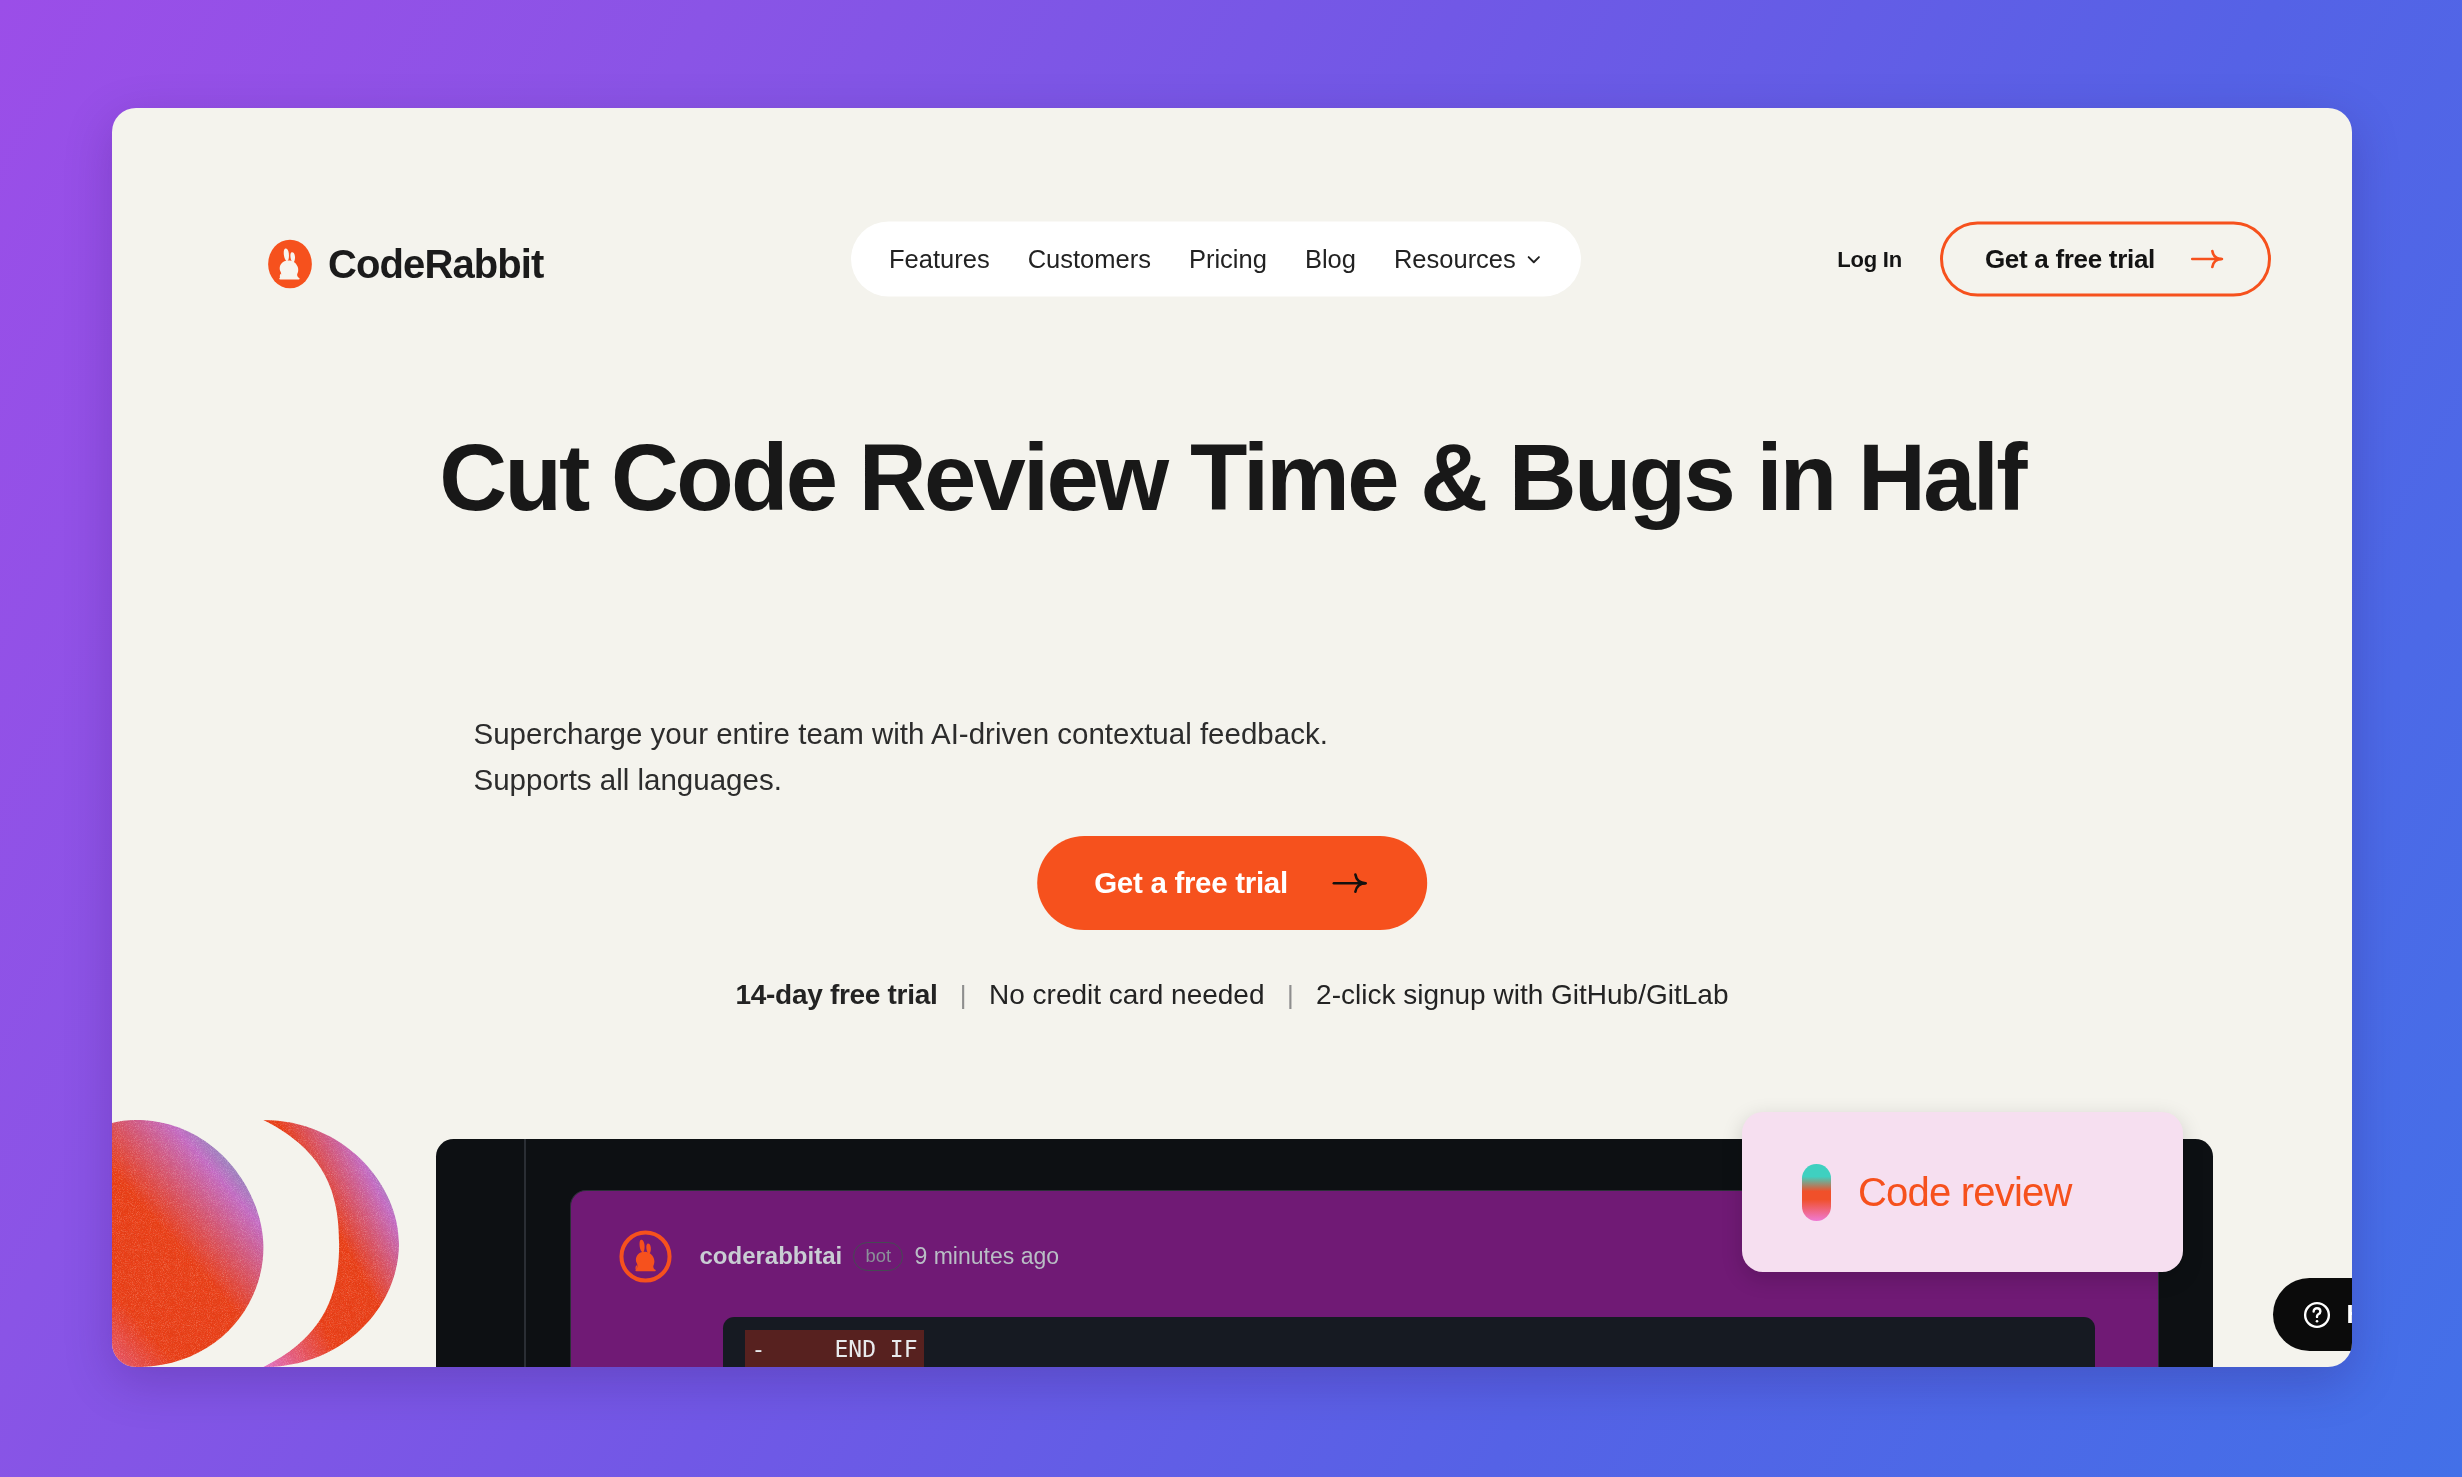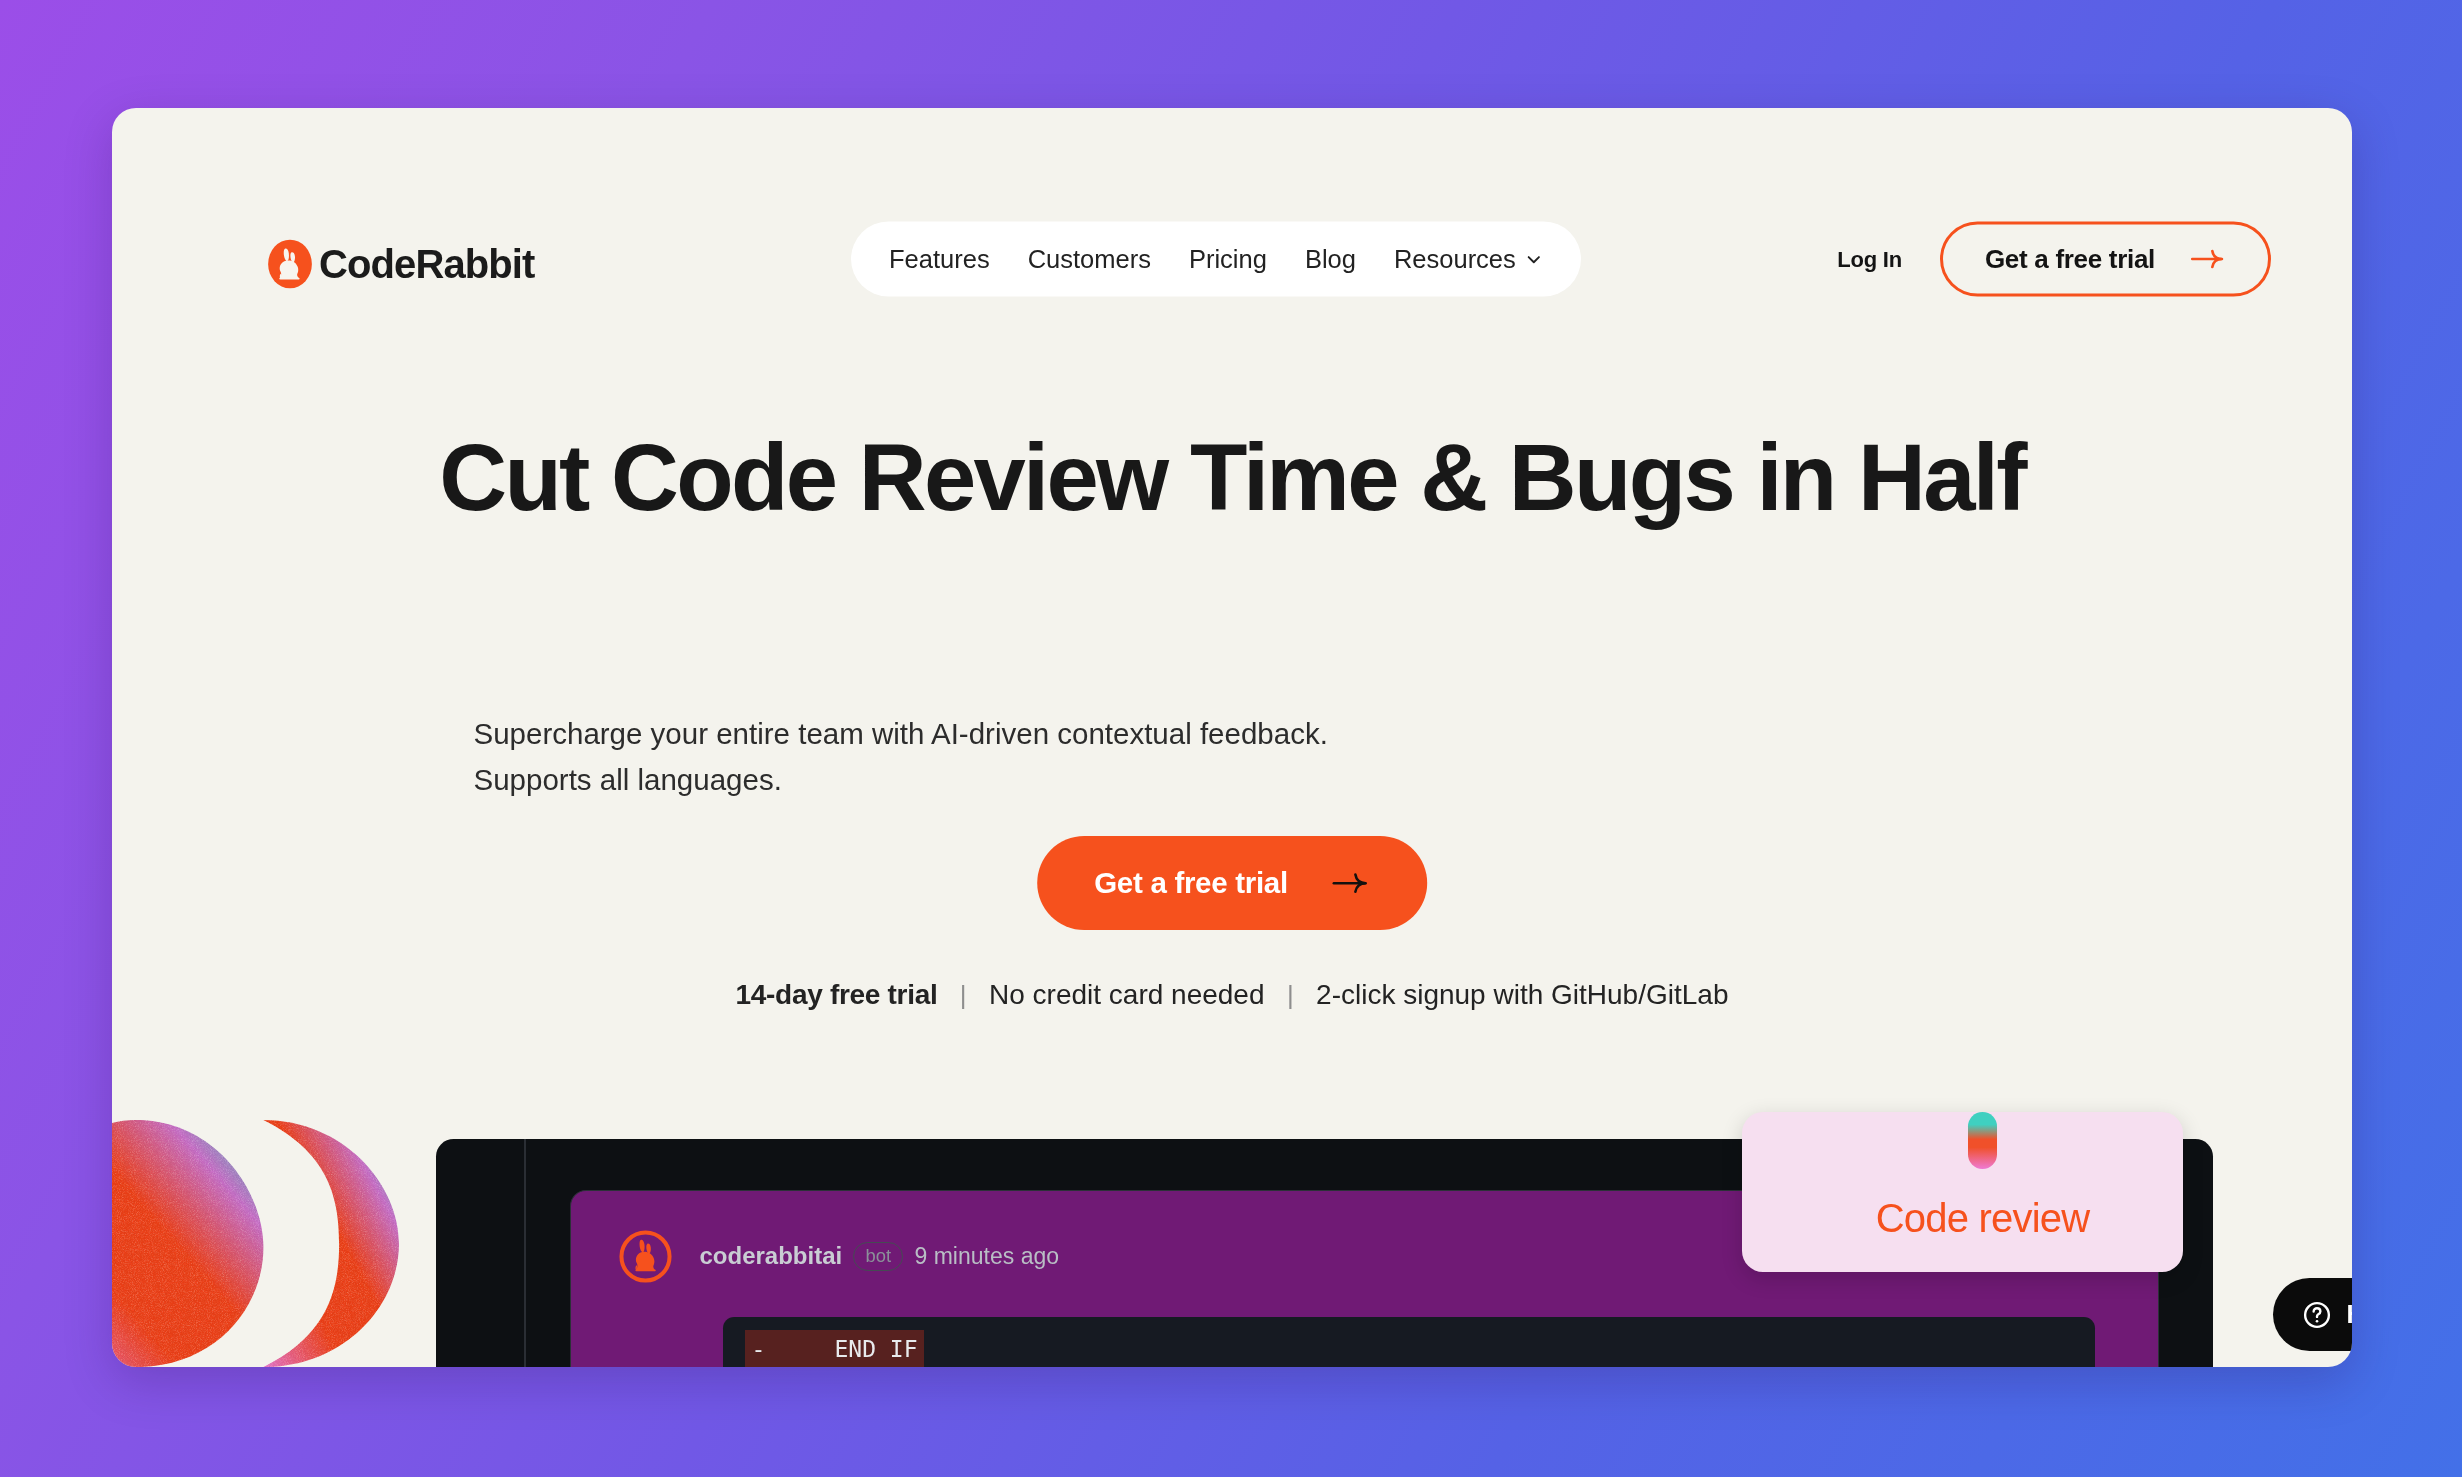--- a/index.html
+++ b/index.html
@@ -37,21 +37,21 @@
     height: 192px;
   }
 
   #brand {
     position: absolute;
     left: 153px;
     top: 156px;
     transform: translateY(-50%);
     display: flex;
     align-items: center;
-    gap: 4px;
+    gap: 13px;
   }
   #brand-mark { width: 50px; height: 50px; display: block; }
   #brand-name {
     font-size: 40px;
     font-weight: 700;
     letter-spacing: -0.9px;
     color: #1b1b1b;
     white-space: nowrap;
   }
 
@@ -296,24 +296,23 @@
     position: absolute;
     left: 1630px;
     top: 1004px;
     width: 441px;
     height: 160px;
     background: #f6dff0;
     border-radius: 21px;
     display: flex;
     align-items: center;
     gap: 27px;
-    padding-left: 40px;
+    padding-left: 60px;
     box-shadow: 0 6.4px 21px rgba(0,0,0,.16);
     cursor: pointer;
-    flex-direction: column;
   }
   #code-review-icon {
     width: 29px;
     height: 57px;
     border-radius: 14.4px;
     background: linear-gradient(180deg, #3fd0c0 0%, #3fd0c0 22%, #f0502a 48%, #f0502a 62%, #ef7ad4 100%);
     flex: none;
   }
   #code-review-label {
     font-size: 40px;

